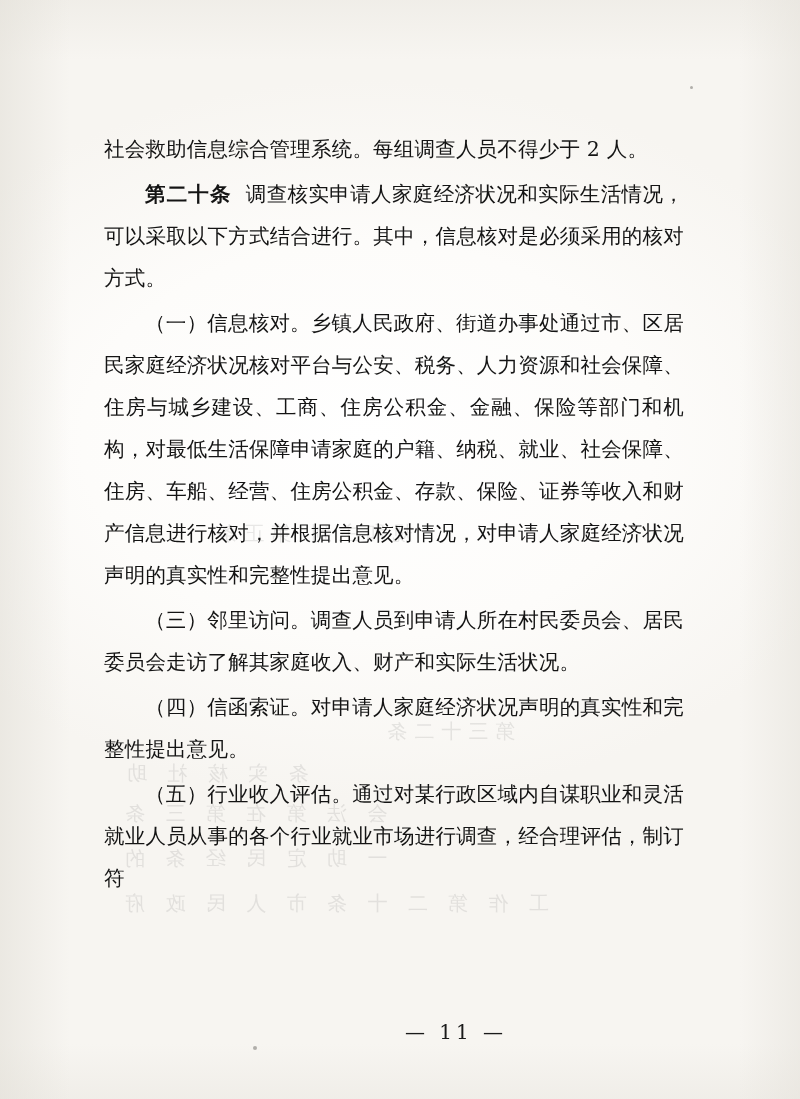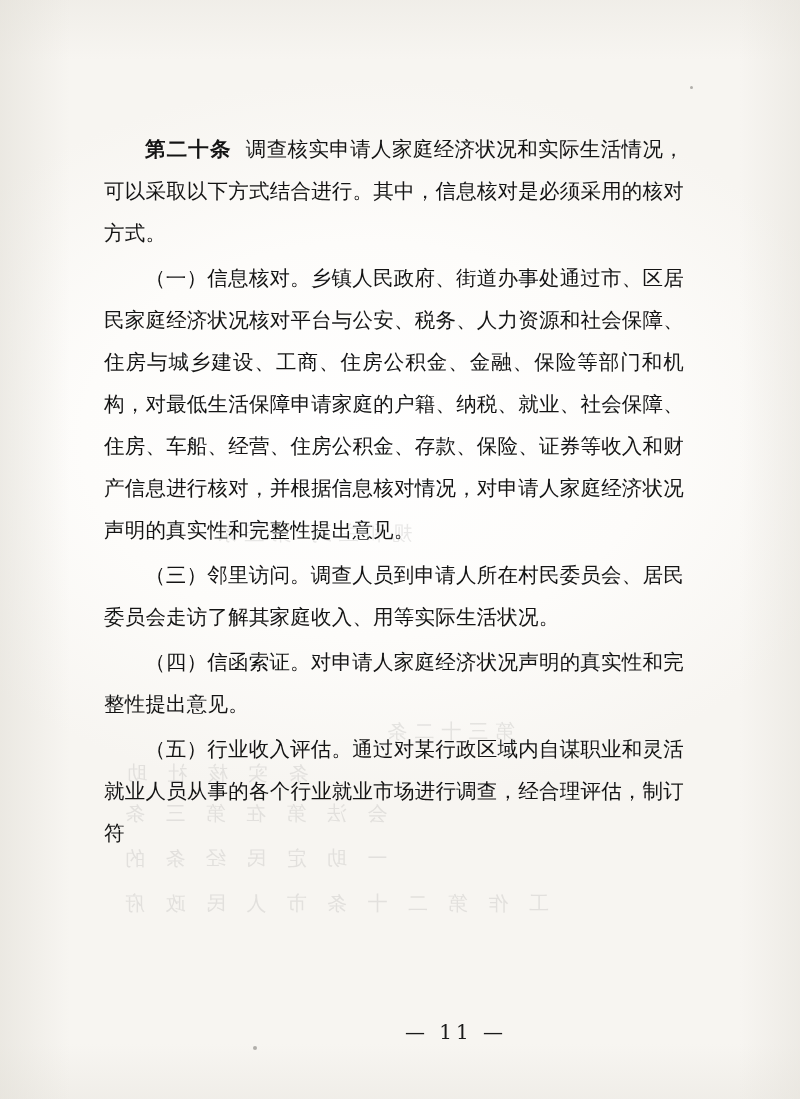--- a/index.html
+++ b/index.html
@@ -107,32 +107,35 @@
     <div class="ghost" style="left:118px; top:800px;">会 法 第 在 第 三 条</div>
     <div class="ghost" style="left:118px; top:845px;">一 助 定 民 经 条 的</div>
     <div class="ghost" style="left:118px; top:890px;">工 作 第 二 十 条 市 人 民 政 府</div>
   </div>
 
   <div class="speck" style="left:253px; top:1046px; width:4px; height:4px;"></div>
   <div class="speck" style="left:690px; top:86px; width:3px; height:3px;"></div>
 
   <div id="content">
 
+    <p class="para">
+      <span>社会救助信息综合管理系统。每组调查人员不得少于 2 人。</span>
+    </p>
 
     <p class="para indent">
       <span class="bold-head">第二十条</span><span class="gap"></span><span>调查核实申请人家庭经济状况和实际生活情况，可以采取以下方式结合进行。其中，信息核对是必须采用的核对方式。</span>
     </p>
 
     <p class="para indent">
       <span>（一）信息核对。乡镇人民政府、街道办事处通过市、区居民家庭经济状况核对平台与公安、税务、人力资源和社会保障、住房与城乡建设、工商、住房公积金、金融、保险等部门和机构，对最低生活保障申请家庭的户籍、纳税、就业、社会保障、住房、车船、经营、住房公积金、存款、保险、证券等收入和财产信息进行核对，并根据信息核对情况，对申请人家庭经济状况声明的真实性和完整性提出意见。</span>
     </p>
 
 
     <p class="para indent">
-      <span>（三）邻里访问。调查人员到申请人所在村民委员会、居民委员会走访了解其家庭收入、用等实际生活状况。</span>
+      <span>（三）邻里访问。调查人员到申请人所在村民委员会、居民委员会走访了解其家庭收入、财产和实际生活状况。</span>
     </p>
 
     <p class="para indent">
       <span>（四）信函索证。对申请人家庭经济状况声明的真实性和完整性提出意见。</span>
     </p>
 
     <p class="para indent">
       <span>（五）行业收入评估。通过对某行政区域内自谋职业和灵活就业人员从事的各个行业就业市场进行调查，经合理评估，制订符</span>
     </p>
 

